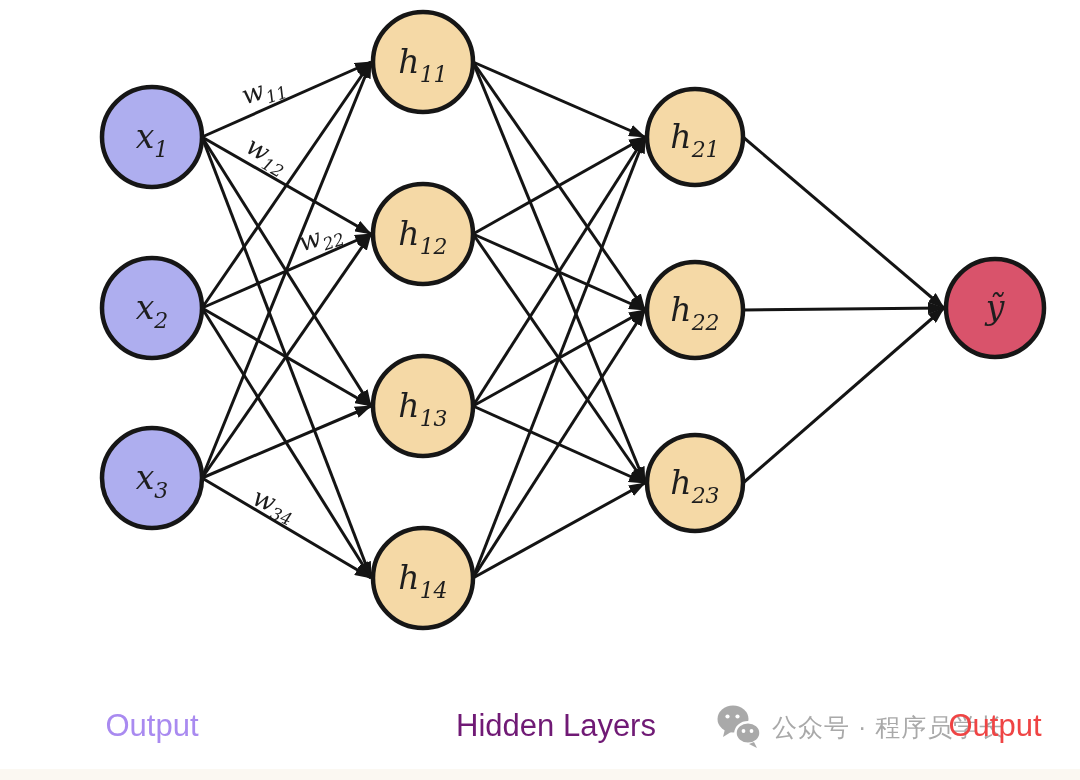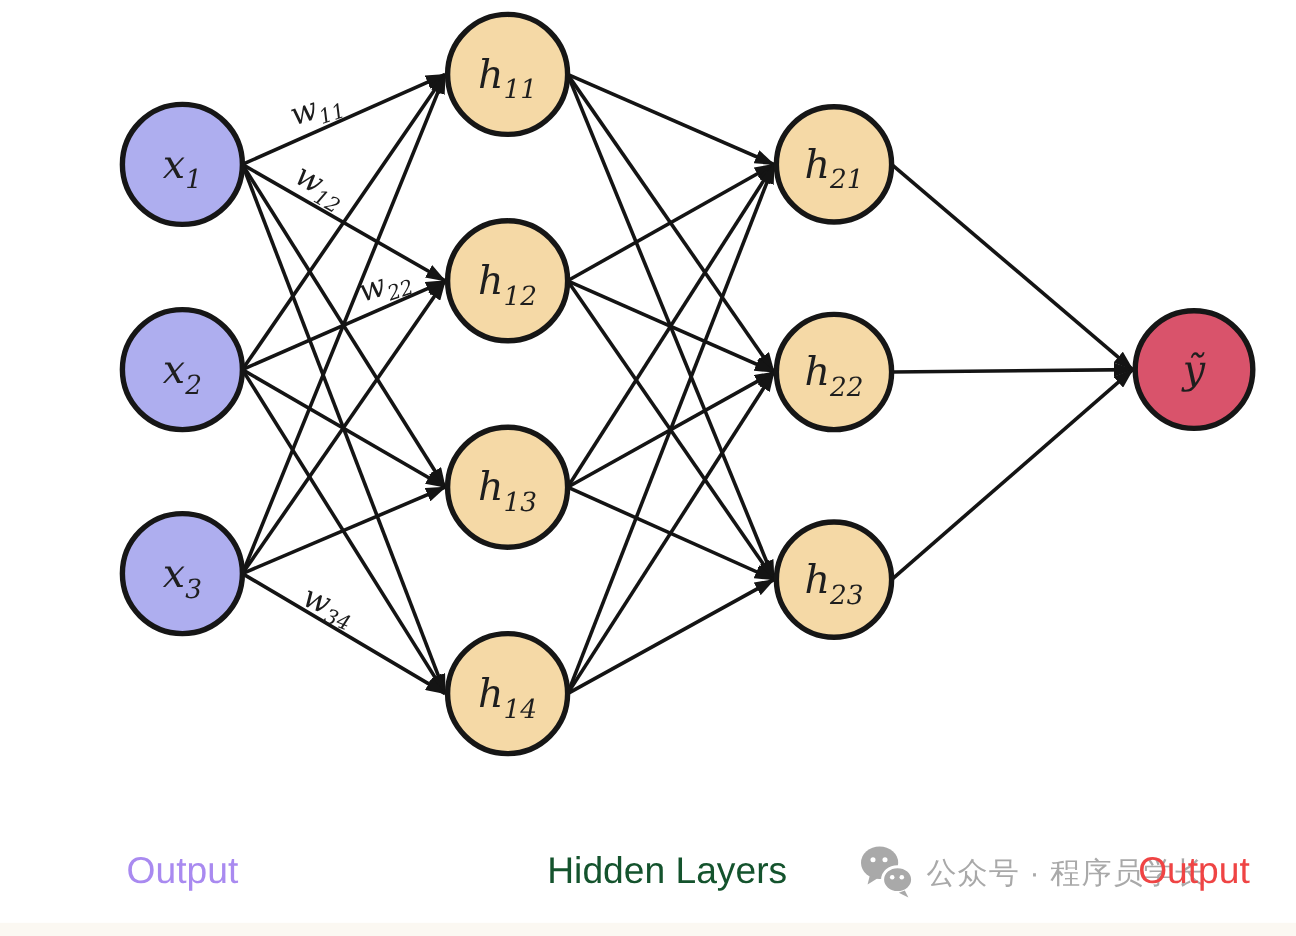--- a/index.html
+++ b/index.html
@@ -134,17 +134,17 @@
       <circle cx="21.5" cy="12.5" r="2.1" fill="#ffffff"></circle>
       <ellipse cx="32" cy="29" rx="12.5" ry="10.8" fill="currentColor" stroke="#ffffff" stroke-width="2.5"></ellipse>
       <path d="M38,38 L41,44 L33,40 z" fill="currentColor"></path>
       <circle cx="27.5" cy="27" r="1.9" fill="#ffffff"></circle>
       <circle cx="35.5" cy="27" r="1.9" fill="#ffffff"></circle>
     </svg>
     <span>公众号 · 程序员学长</span>
   </div>
 
   <div class="caption" style="left: 152px; color: rgb(169, 138, 240);">Output</div>
-  <div class="caption" style="left: 556px; color: #14532d;">Hidden Layers</div>
+  <div class="caption" style="left: 556px; color: #701a75;">Hidden Layers</div>
   <div class="caption" style="left: 995px; color: #ef4444;">Output</div>
 
   <div class="bottom-strip" style="background: rgb(251, 248, 242);"></div>
 </div>
 
 </body></html>

